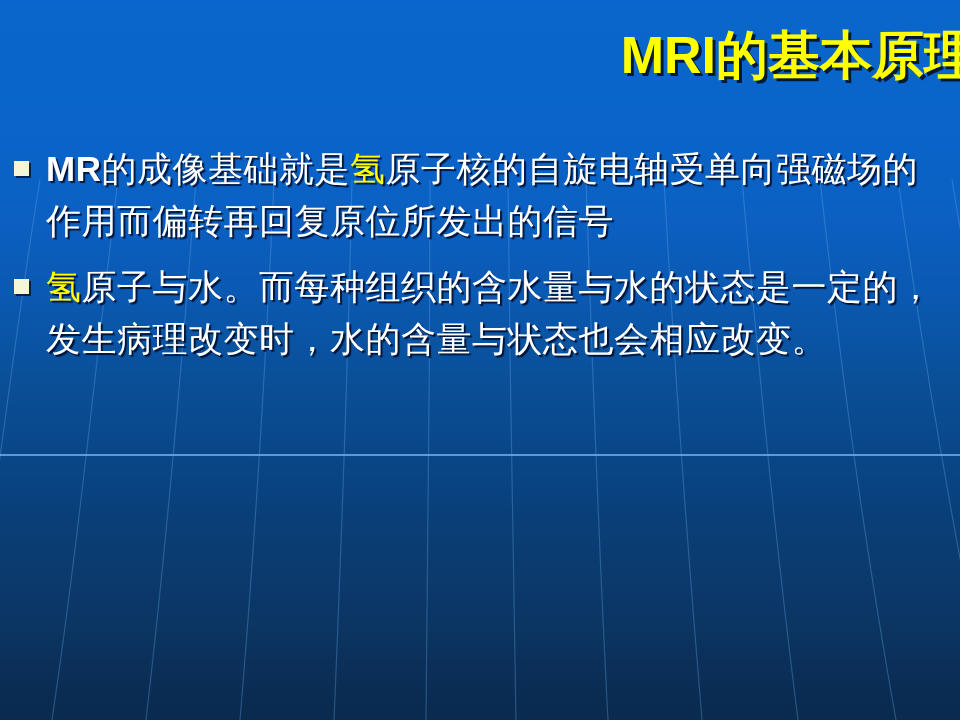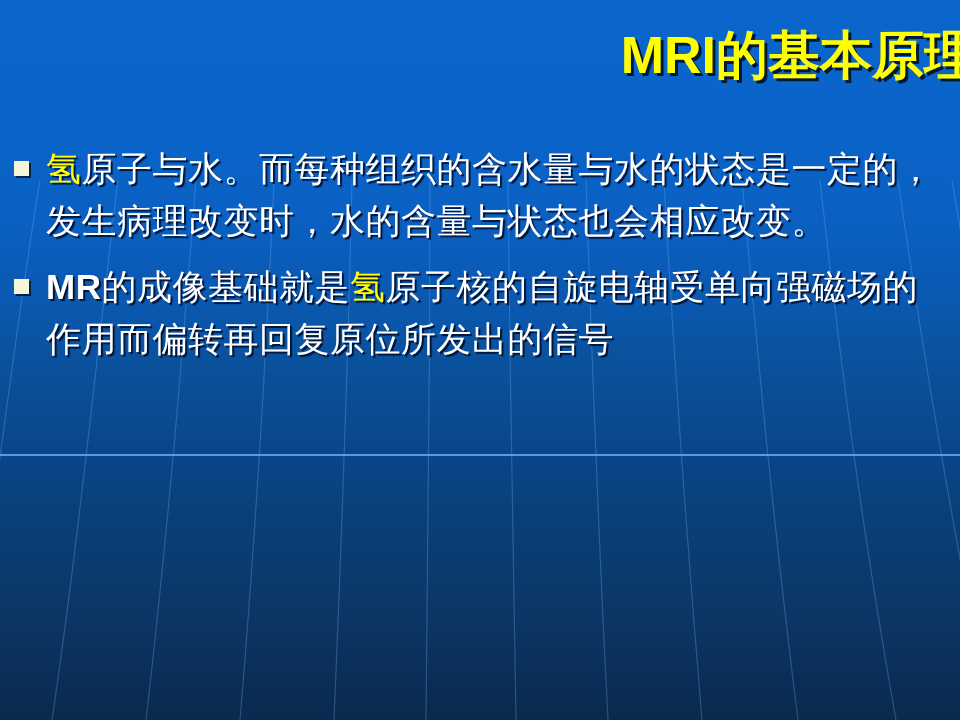--- a/index.html
+++ b/index.html
@@ -138,22 +138,22 @@
       <path d="M 952 180 C 982 360, 1014 530, 1060 720"></path>
     </g>
   </svg>
 
   <div class="title">MRI的基本原理</div>
 
   <div class="body-area">
 
     <div class="bullet-row">
       <span class="bullet-marker"></span>
-      <span class="bullet-text"><span class="hl">氢</span><span>原子与水。而每种组织的含水量与水的状态是一定的，发生病理改变时，水的含量与状态也会相应改变。</span></span>
+      <span class="bullet-text"><span class="lat-strong">MR</span><span>的成像基础就是</span><span class="hl">氢</span><span>原子核的自旋电轴受单向强磁场的作用而偏转再回复原位所发出的信号</span></span>
     </div>
 
     <div class="bullet-row">
       <span class="bullet-marker"></span>
-      <span class="bullet-text"><span class="lat-strong">MR</span><span>的成像基础就是</span><span class="hl">氢</span><span>原子核的自旋电轴受单向强磁场的作用而偏转再回复原位所发出的信号</span></span>
+      <span class="bullet-text"><span class="hl">氢</span><span>原子与水。而每种组织的含水量与水的状态是一定的，发生病理改变时，水的含量与状态也会相应改变。</span></span>
     </div>
 
   </div>
 </div>
 
 </body></html>

